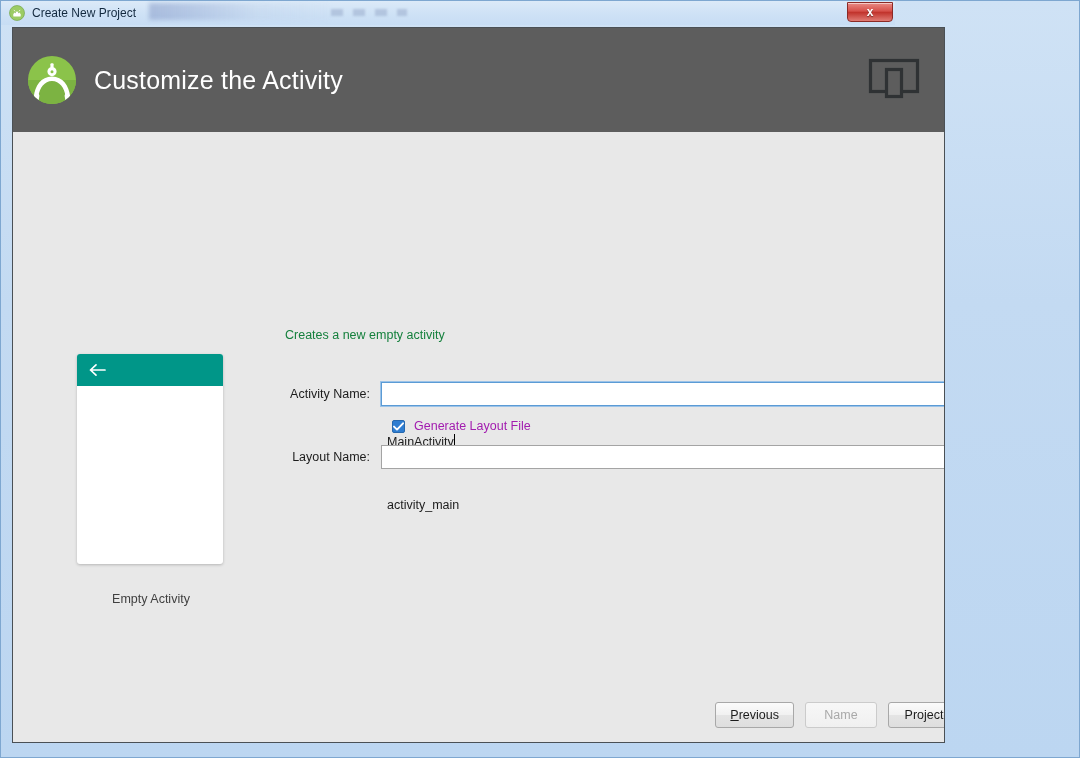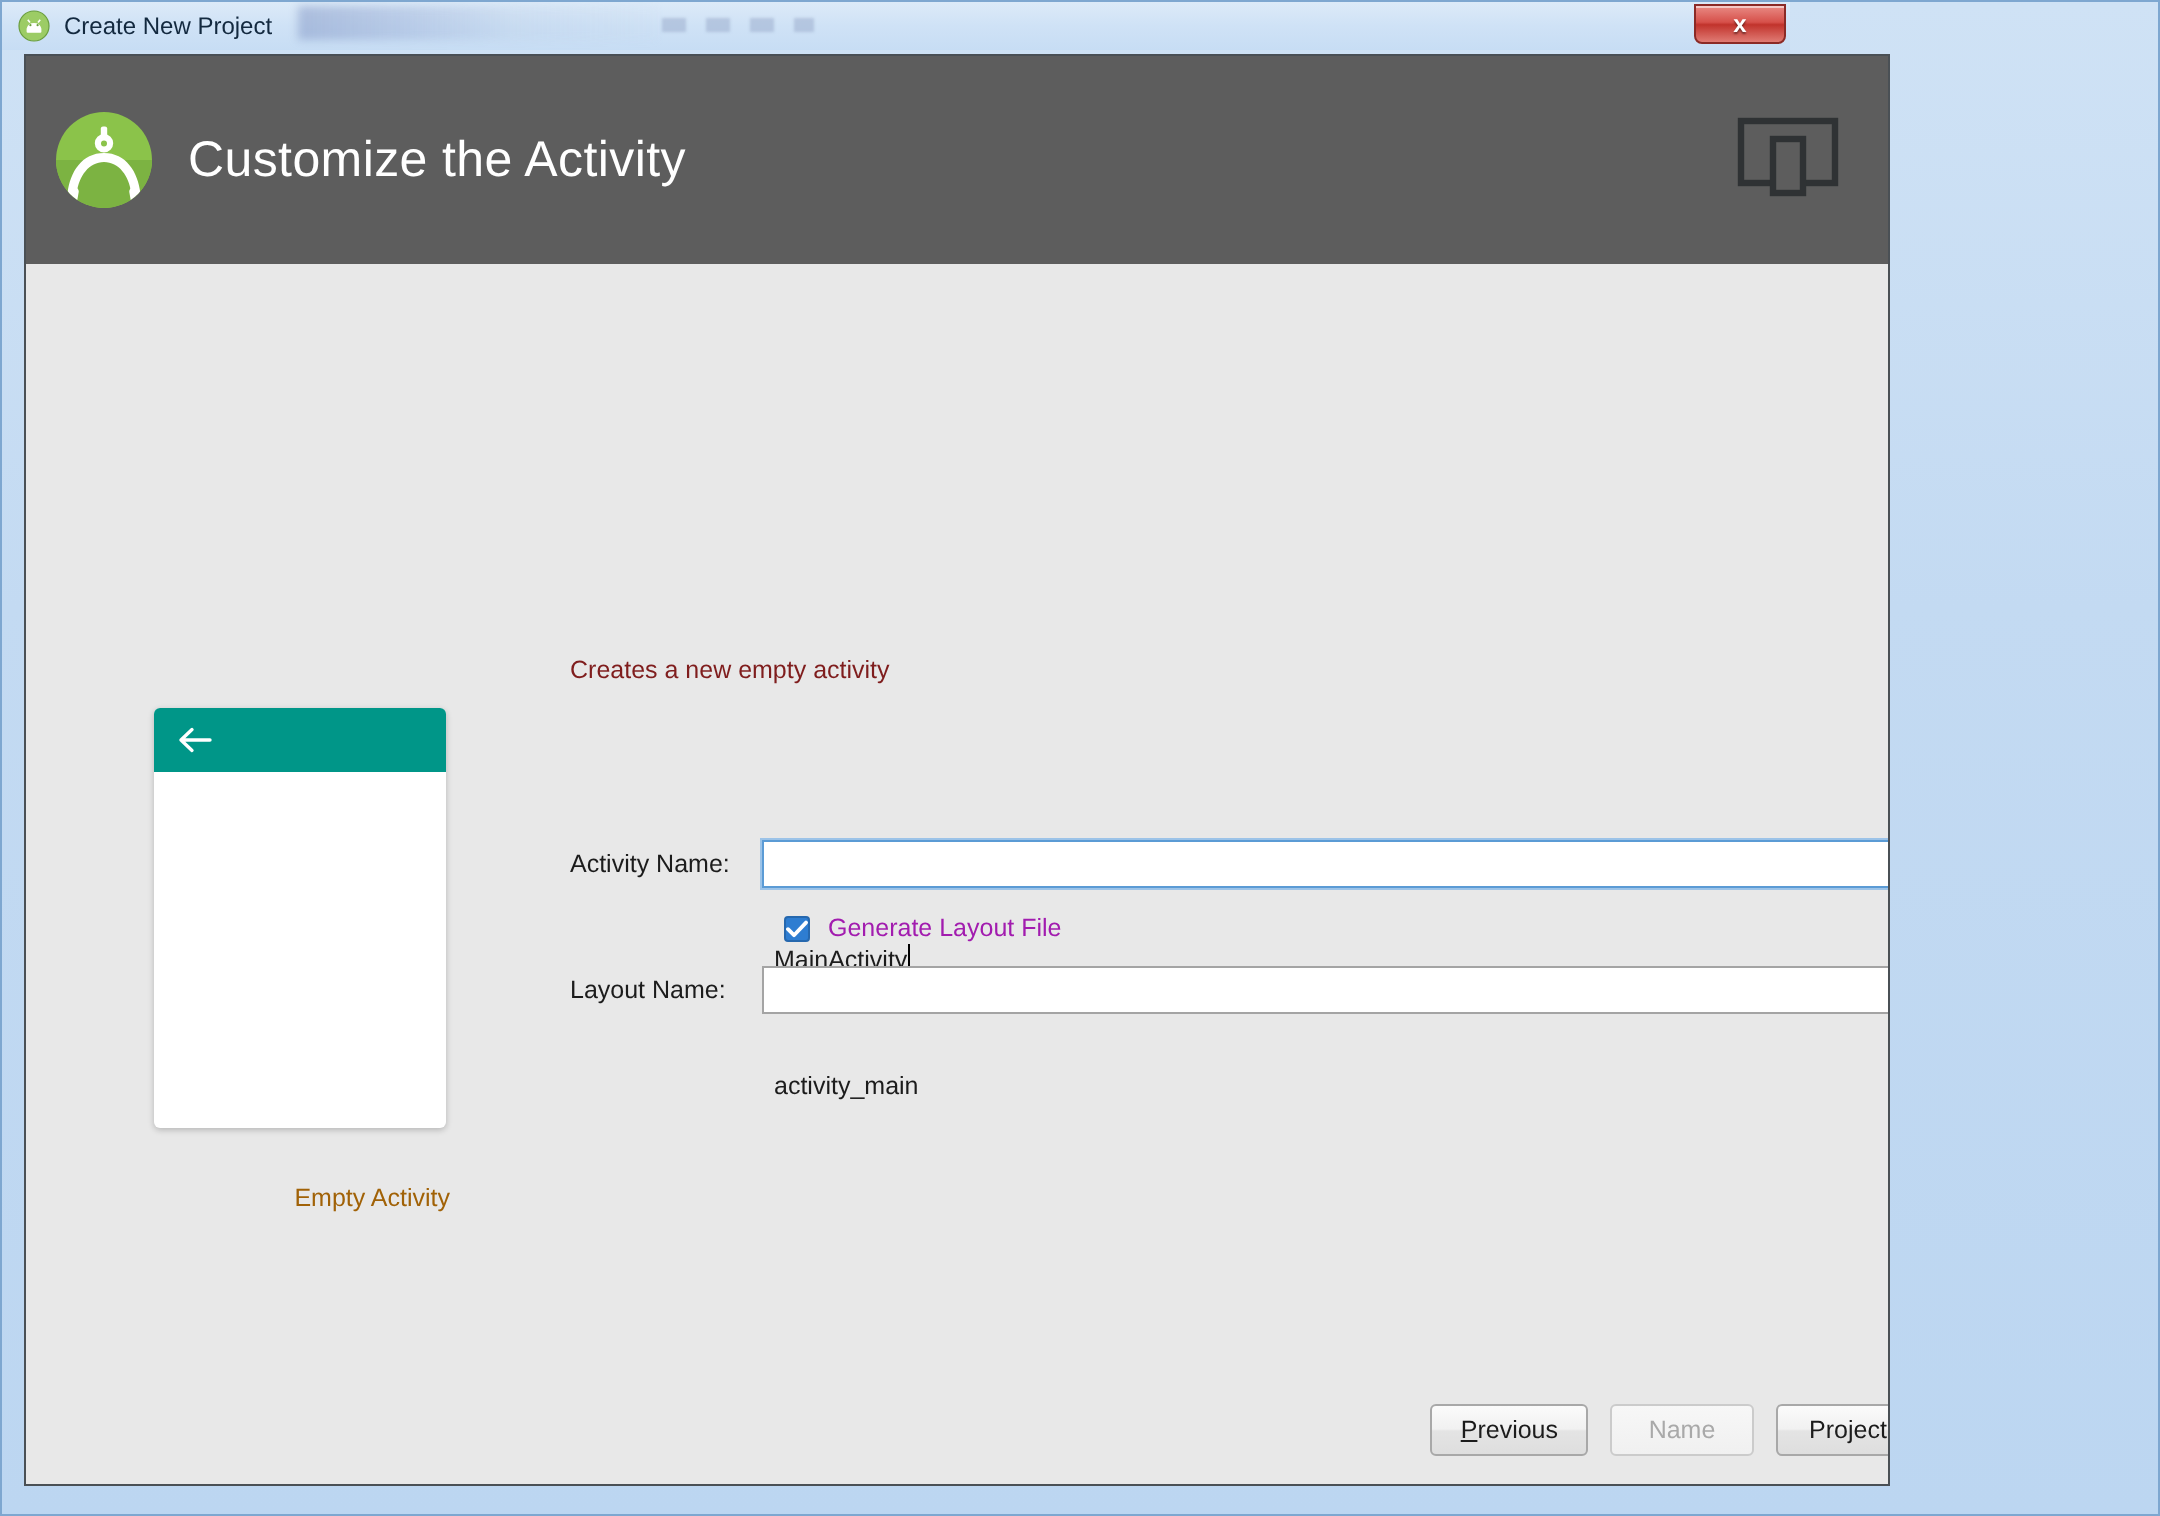--- a/index.html
+++ b/index.html
@@ -164,44 +164,44 @@
     display: flex;
     align-items: center;
   }
   .back-arrow {
     margin-left: 12px;
     width: 18px; height: 14px;
   }
   .preview-label {
     margin-top: 28px;
     font-size: 12.5px;
-    color: #a16207;
-    text-align: right;
+    color: #404040;
   }
 
   
   .form {
     position: absolute;
     left: 272px;
     top: 196px;
     width: 776px;
   }
   .form-desc {
     font-size: 12.5px;
-    color: #7f1d1d;
-    margin-bottom: 78px;
+    color: #15803d;
+    margin-bottom: 40px;
   }
   .field-row {
     display: flex;
     align-items: center;
     margin-bottom: 9px;
     height: 24px;
   }
   .field-label {
     width: 96px;
+    text-align: right;
     font-size: 12.5px;
     color: #1c1c1c;
     padding-right: 11px;
     flex: 0 0 auto;
   }
   .text-input {
     flex: 1 1 auto;
     height: 24px;
     background: #ffffff;
     border: 1px solid #a4a4a4;

